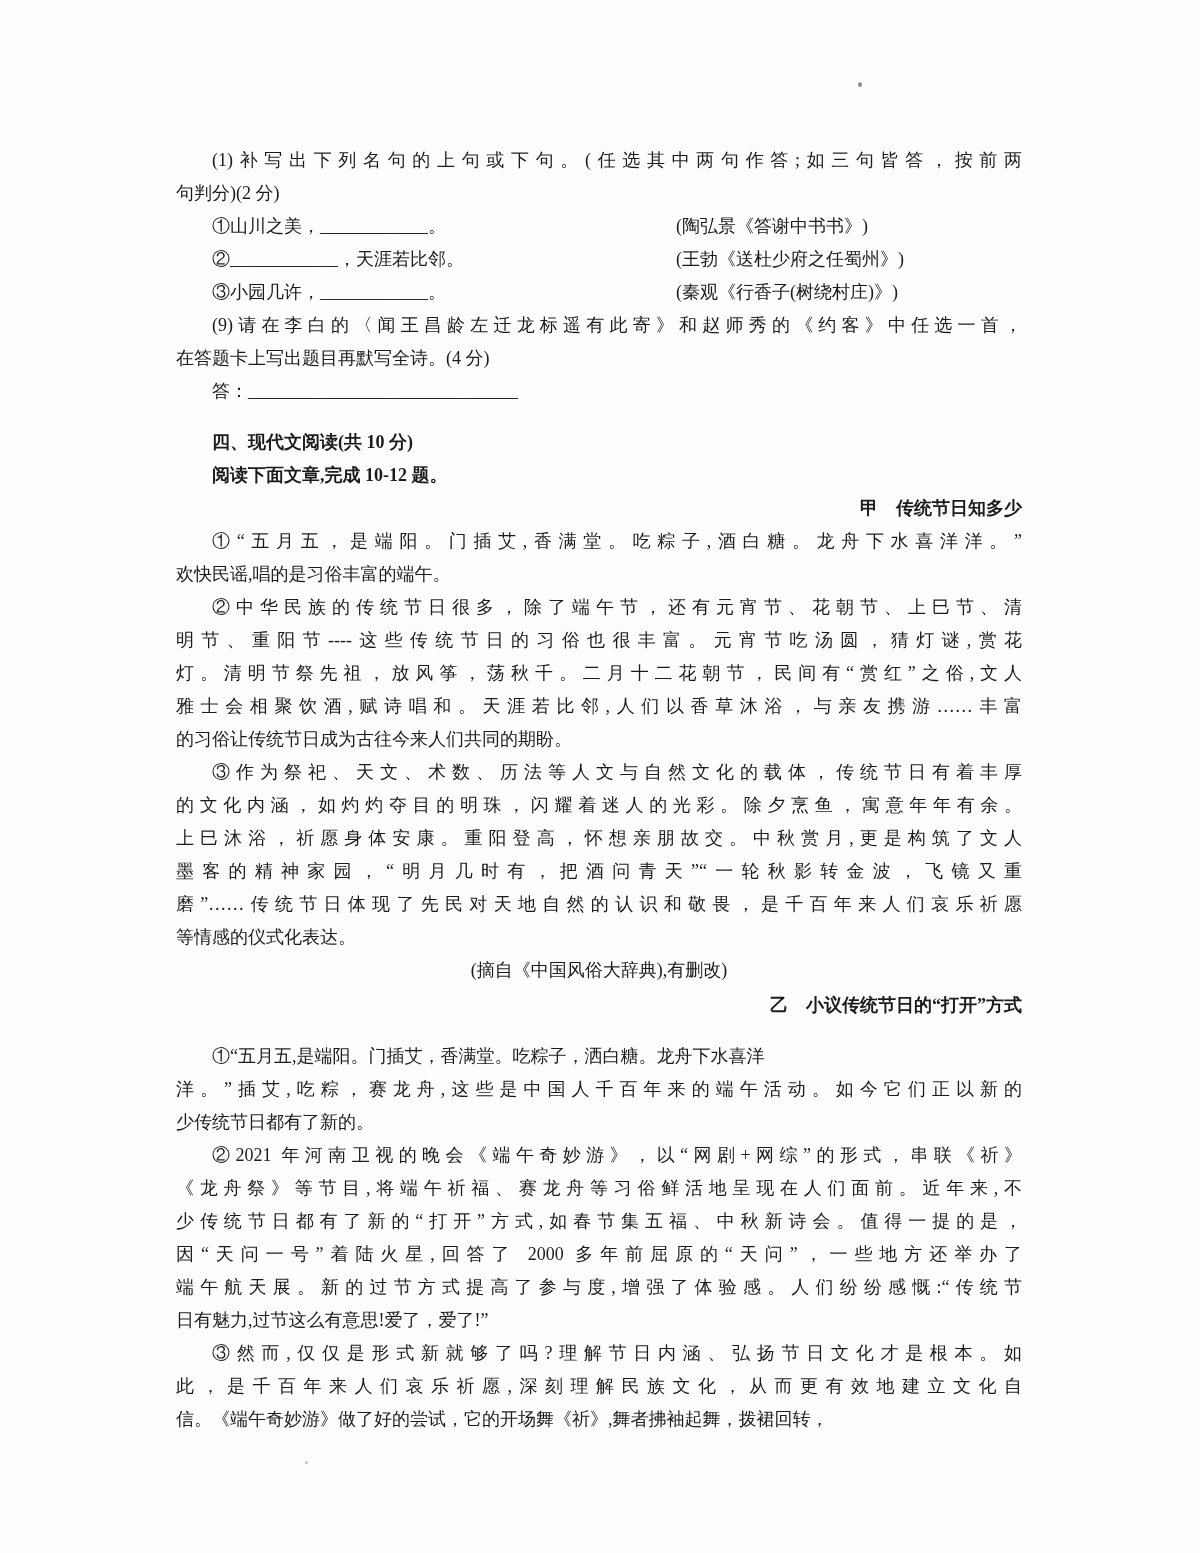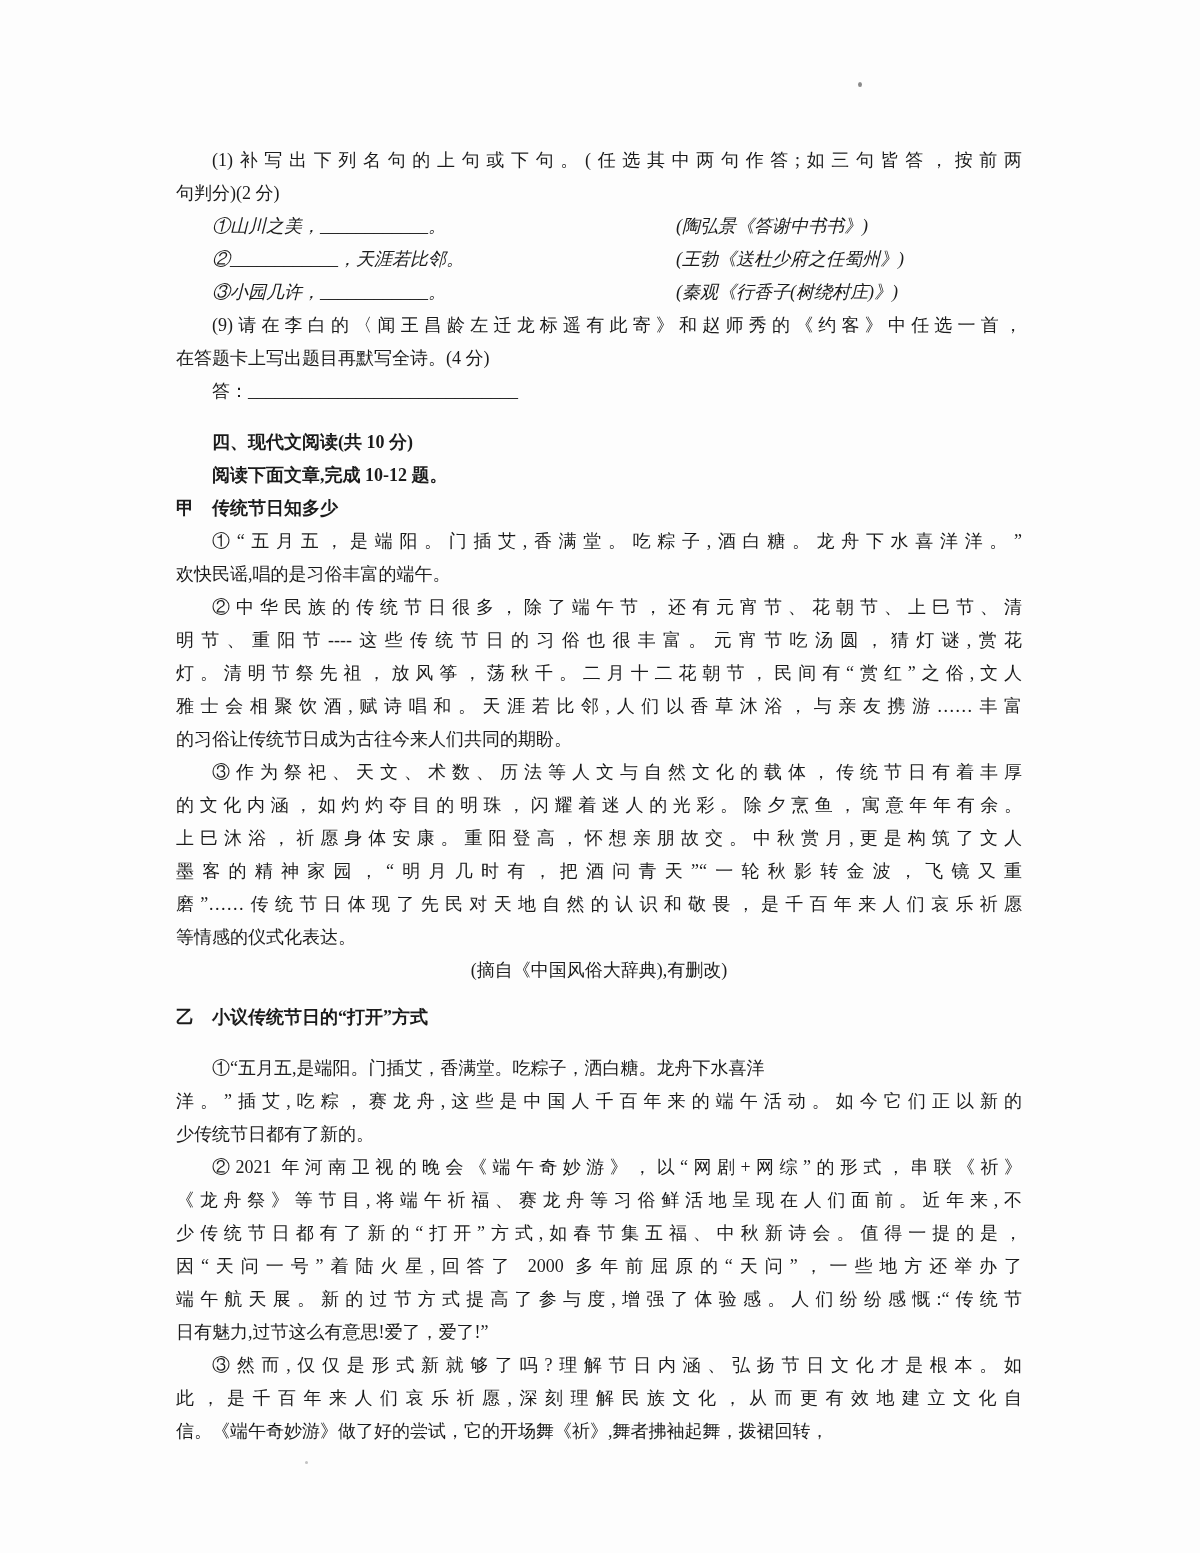--- a/index.html
+++ b/index.html
@@ -19,27 +19,27 @@
     left: 176px;
     top: 144px;
     width: 846px;
     font-size: 18px;
     line-height: 33px;
   }
   .line { min-height: 33px; }
   .fill { text-align: justify; text-align-last: justify; }
   .indent1 { text-indent: 2em; }
   .bold { font-weight: bold; }
-  .center { text-align: left; text-indent: 0; }
+  .center { text-align: right; text-indent: 0; }
   .right { text-align: center; }
-  .row { display: flex; font-style: italic; }
+  .row { display: flex; }
   .row .cell-left { width: 500px; padding-left: 2em; }
   .row .cell-right { flex: 1; }
   .answer-line { margin-bottom: 18px; }
-  .title-yi { margin-top: 14px; margin-bottom: 18px; font-family: Liberation Serif, serif; }
+  .title-yi { margin-top: 2px; margin-bottom: 18px; font-family: Liberation Serif, serif; }
   .artifact {
     position: absolute;
     border-radius: 50%;
     background: #8a8a8a;
   }
   .a-top { left: 858px; top: 82px; width: 4px; height: 5px; }
   .a-bottom { left: 305px; top: 1461px; width: 3px; height: 3px; background: #c2c2c2; }
 </style>
 </head>
 <body>

